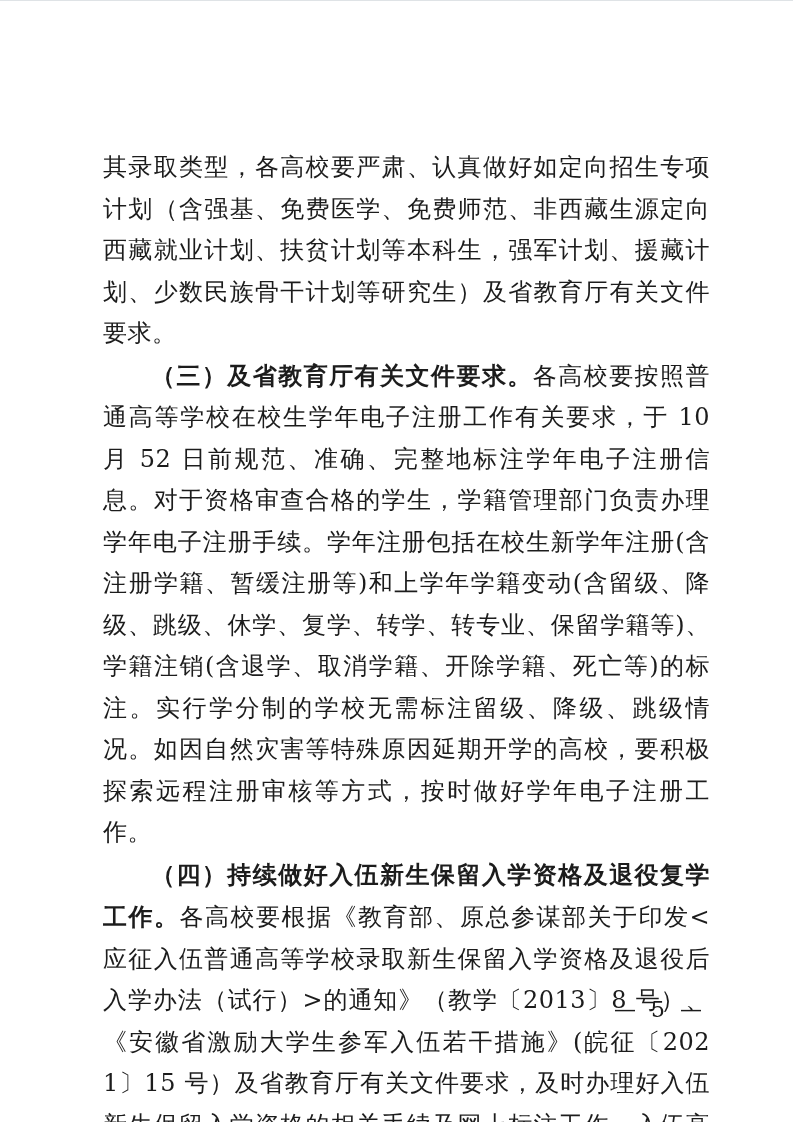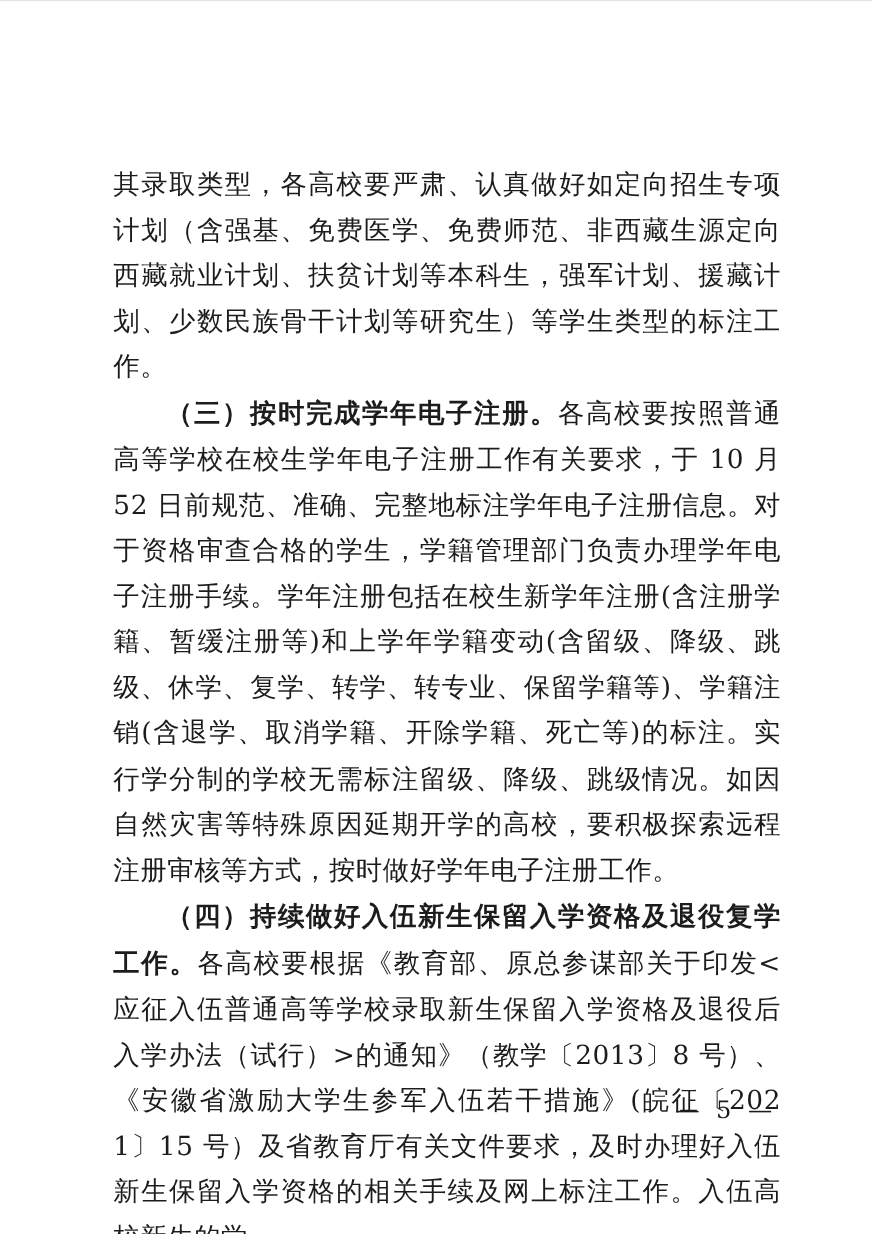--- a/index.html
+++ b/index.html
@@ -40,18 +40,18 @@
     color: #1c1c1c;
     letter-spacing: 1px;
     word-spacing: 6px;
   }
 </style>
 </head>
 <body>
 
 <div class="page">
   <div class="doc-body">
-    <p class="para">其录取类型，各高校要严肃、认真做好如定向招生专项计划（含强基、免费医学、免费师范、非西藏生源定向西藏就业计划、扶贫计划等本科生，强军计划、援藏计划、少数民族骨干计划等研究生）等学生类型的标注工作。</p>
-    <p class="para indent"><span class="lead">（三）按时完成学年电子注册。</span><span>各高校要按照普通高等学校在校生学年电子注册工作有关要求，于 10 月 52 日前规范、准确、完整地标注学年电子注册信息。对于资格审查合格的学生，学籍管理部门负责办理学年电子注册手续。学年注册包括在校生新学年注册(含注册学籍、暂缓注册等)和上学年学籍变动(含留级、降级、跳级、休学、复学、转学、转专业、保留学籍等)、学籍注销(含退学、取消学籍、开除学籍、死亡等)的标注。实行学分制的学校无需标注留级、降级、跳级情况。如因自然灾害等特殊原因延期开学的高校，要积极探索远程注册审核等方式，按时做好学年电子注册工作。</span></p>
+    <p class="para">其录取类型，各高校要严肃、认真做好如定向招生专项计划（含强基、免费医学、免费师范、非西藏生源定向西藏就业计划、扶贫计划等本科生，强军计划、援藏计划、少数民族骨干计划等研究生）及省教育厅有关文件要求。</p>
+    <p class="para indent"><span class="lead">（三）及省教育厅有关文件要求。</span><span>各高校要按照普通高等学校在校生学年电子注册工作有关要求，于 10 月 52 日前规范、准确、完整地标注学年电子注册信息。对于资格审查合格的学生，学籍管理部门负责办理学年电子注册手续。学年注册包括在校生新学年注册(含注册学籍、暂缓注册等)和上学年学籍变动(含留级、降级、跳级、休学、复学、转学、转专业、保留学籍等)、学籍注销(含退学、取消学籍、开除学籍、死亡等)的标注。实行学分制的学校无需标注留级、降级、跳级情况。如因自然灾害等特殊原因延期开学的高校，要积极探索远程注册审核等方式，按时做好学年电子注册工作。</span></p>
     <p class="para indent"><span class="lead">（四）持续做好入伍新生保留入学资格及退役复学工作。</span><span>各高校要根据《教育部、原总参谋部关于印发&lt;应征入伍普通高等学校录取新生保留入学资格及退役后入学办法（试行）&gt;的通知》（教学〔2013〕8 号）、《安徽省激励大学生参军入伍若干措施》(皖征〔2021〕15 号）及省教育厅有关文件要求，及时办理好入伍新生保留入学资格的相关手续及网上标注工作。入伍高校新生的学</span></p>
   </div>
   <div class="page-number">— 5 —</div>
 </div>
 
 </body></html>

